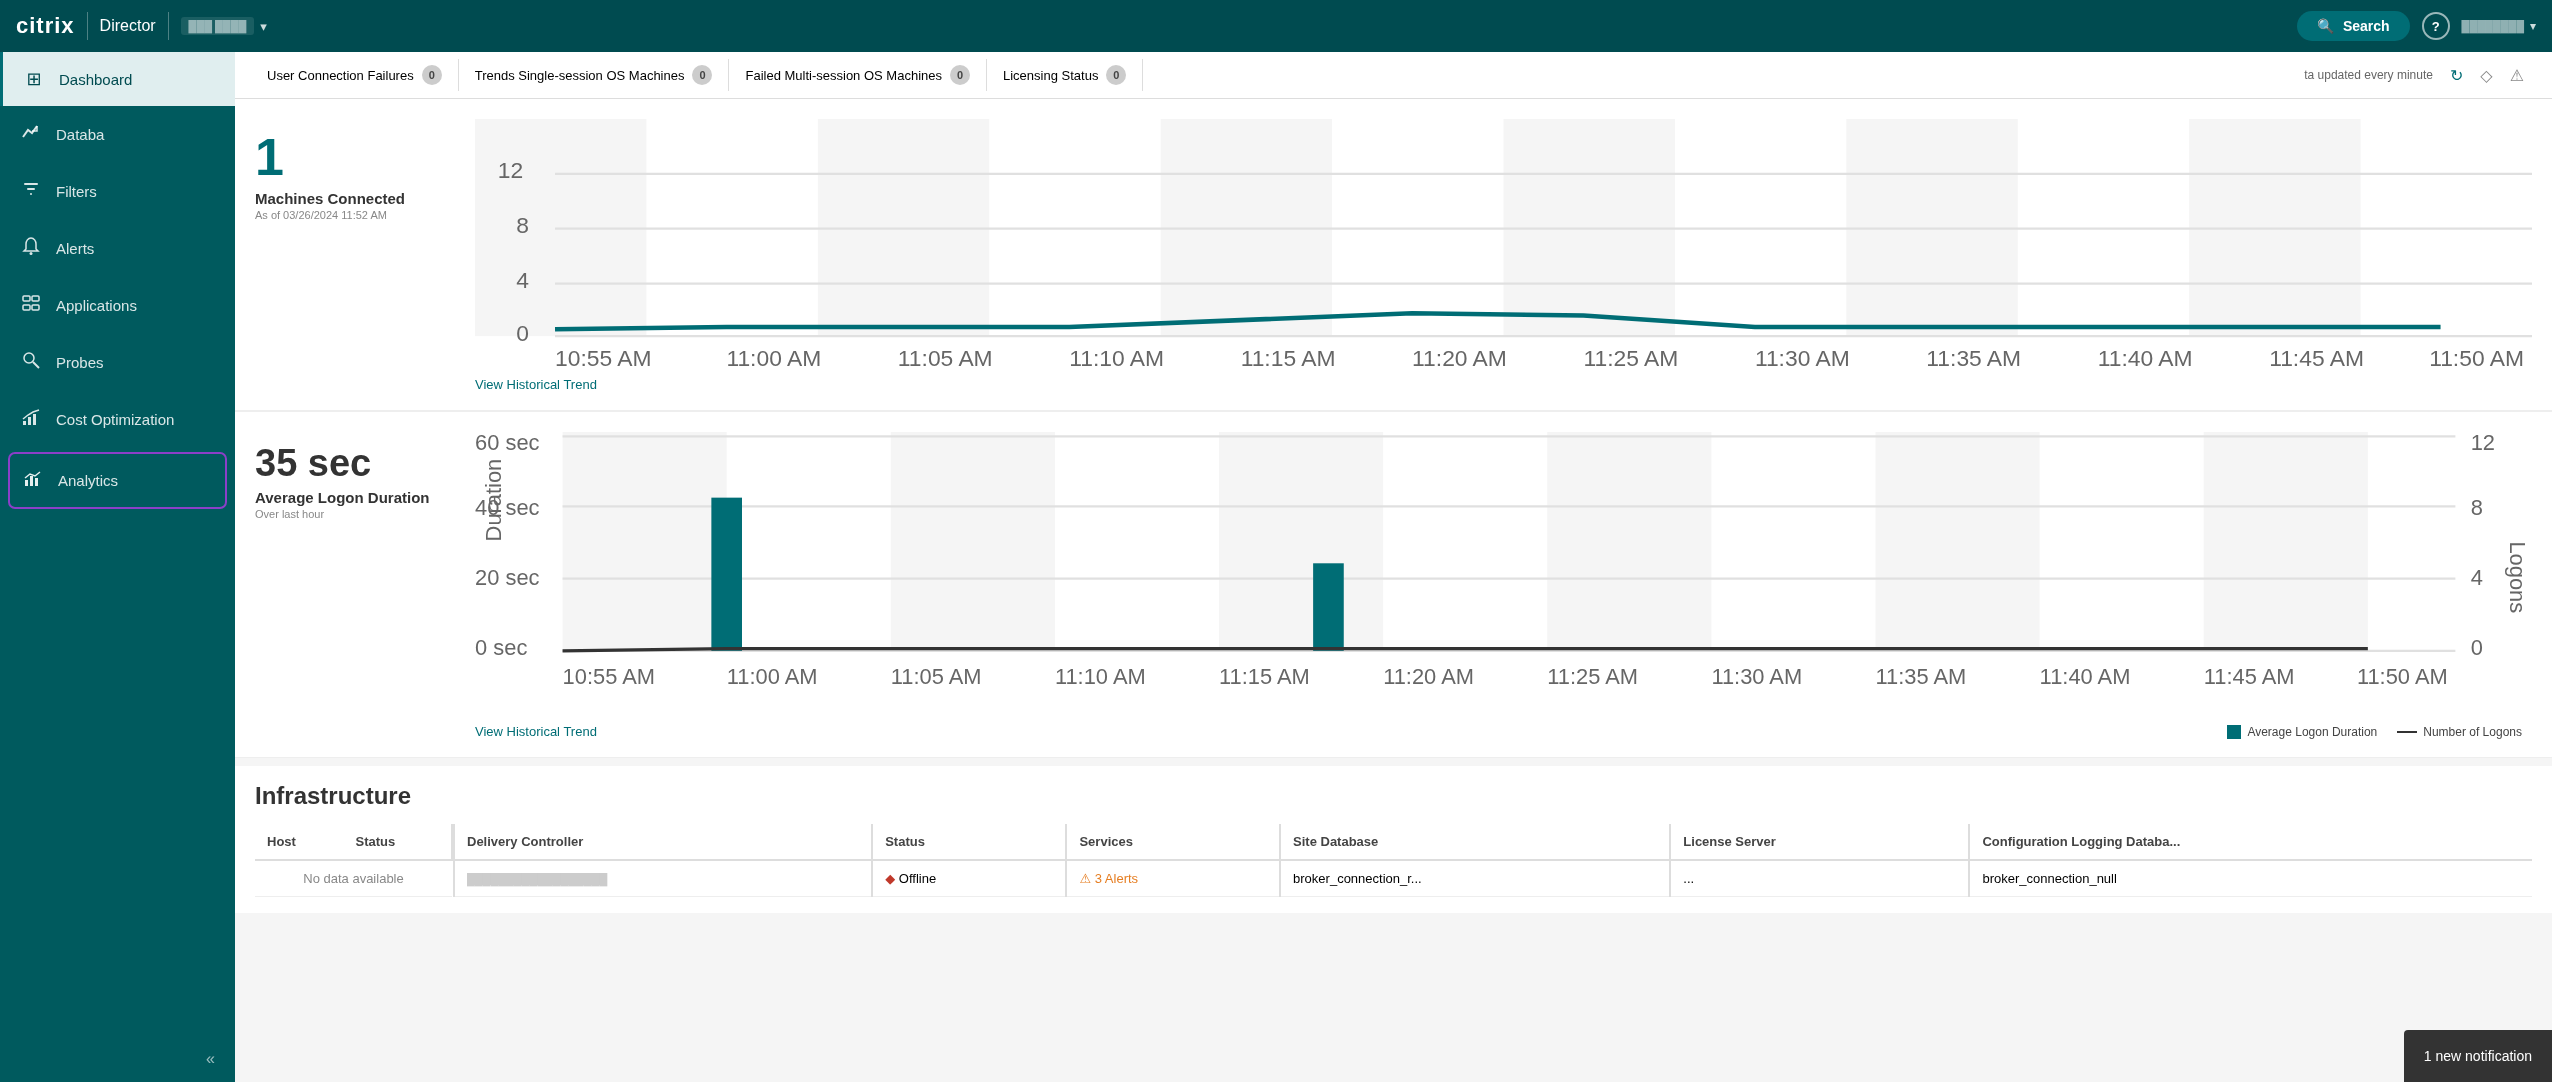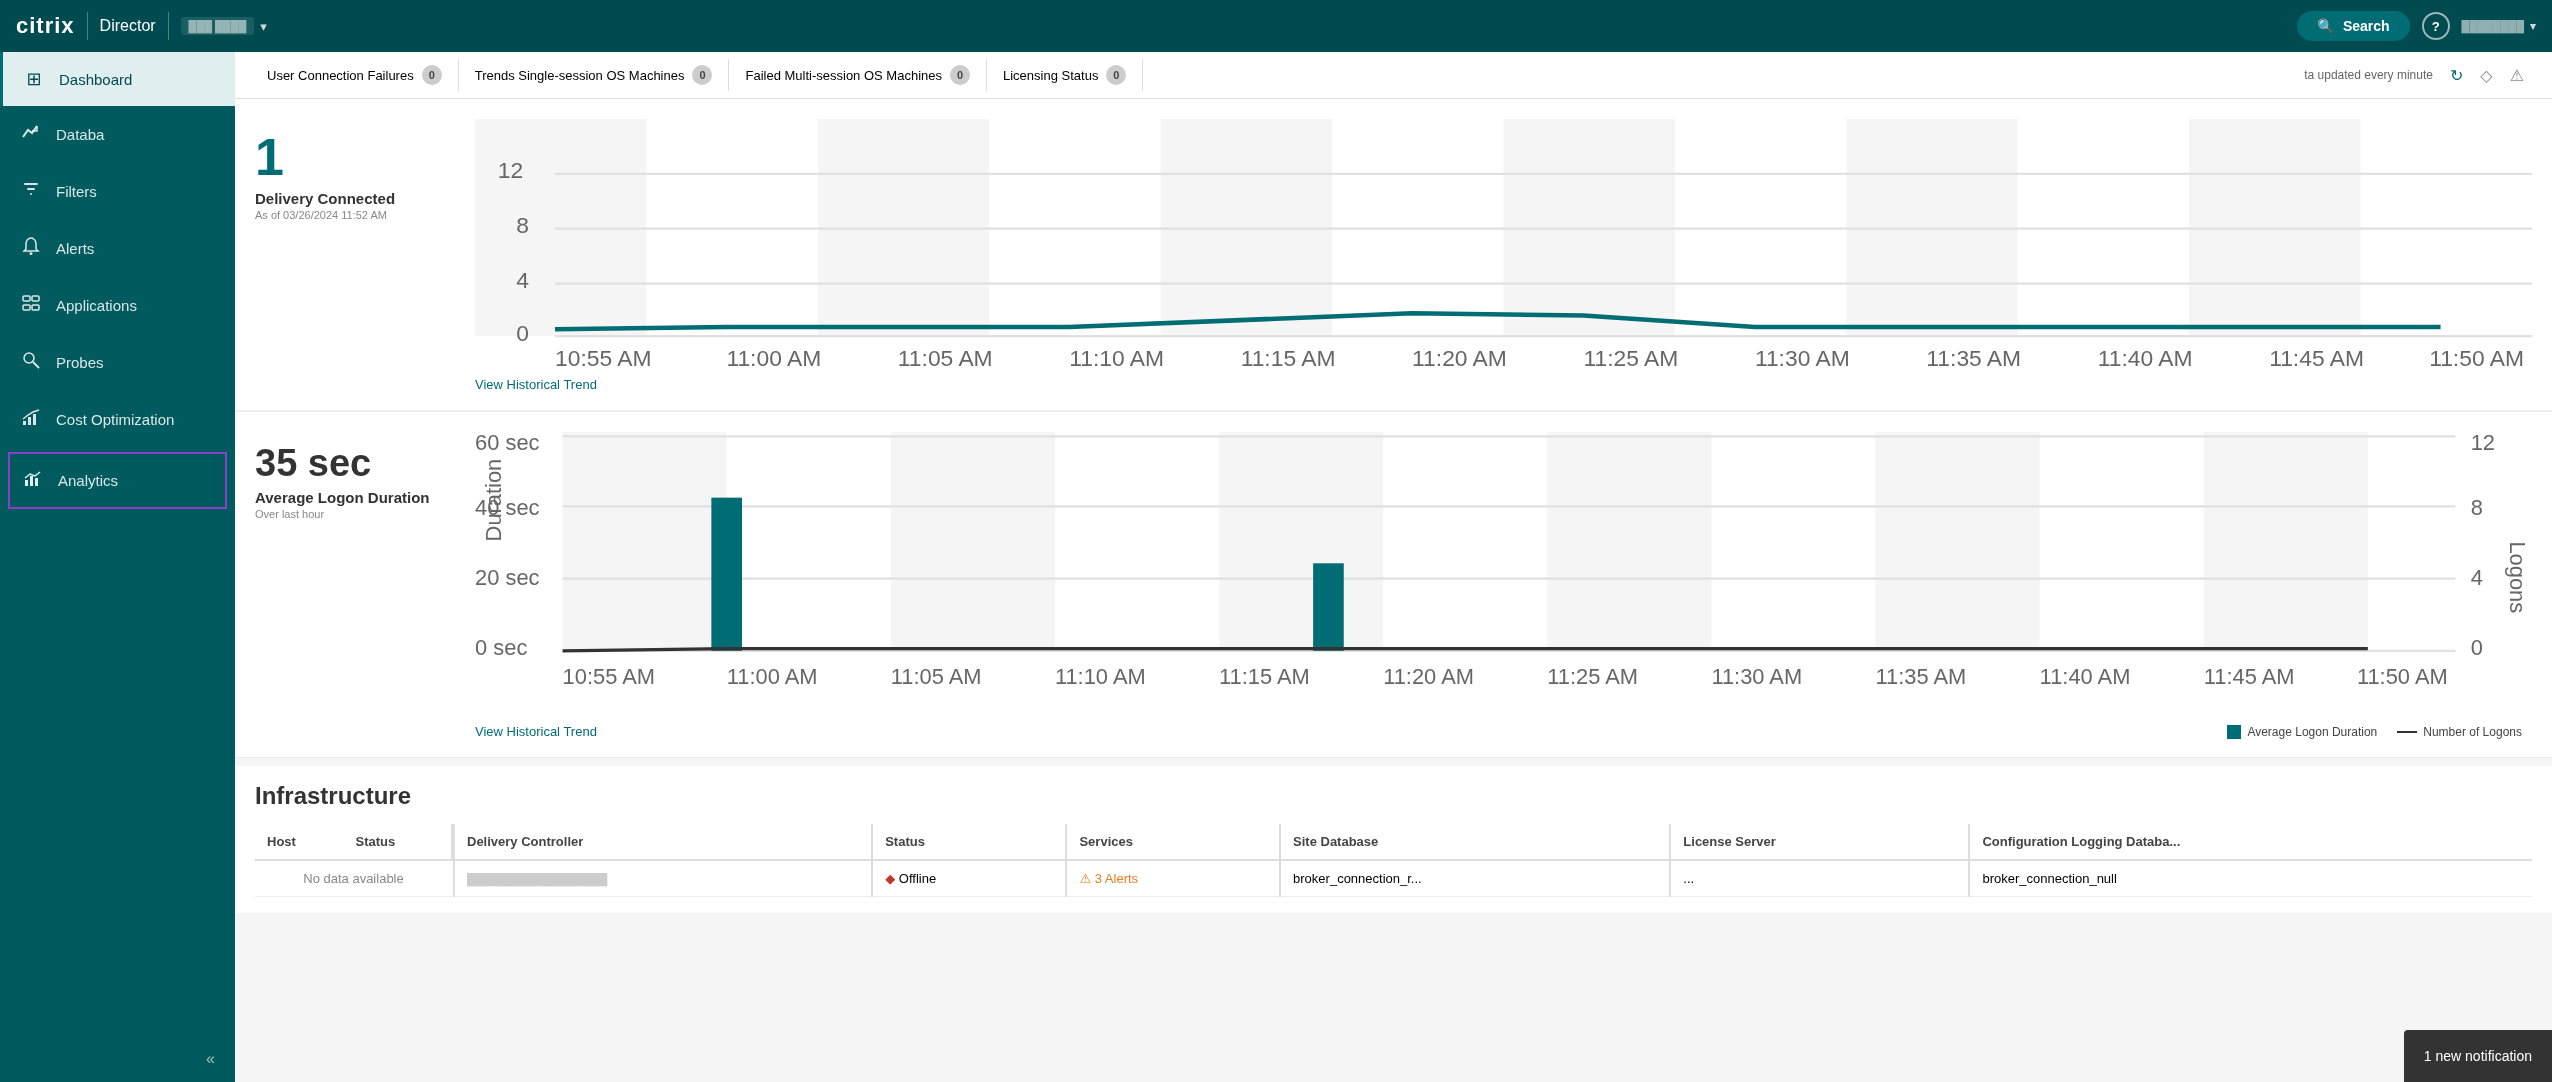--- a/index.html
+++ b/index.html
@@ -210,21 +210,21 @@
         <svg width="20" height="20" viewBox="0 0 20 20" fill="none">
             <rect x="2" y="14" width="3" height="4" fill="rgba(255,255,255,0.85)"></rect>
             <rect x="7" y="10" width="3" height="8" fill="rgba(255,255,255,0.85)"></rect>
             <rect x="12" y="7" width="3" height="11" fill="rgba(255,255,255,0.85)"></rect>
             <polyline points="2,12 7,8 12,5 18,3" stroke="rgba(255,255,255,0.85)" stroke-width="1.5" fill="none"></polyline>
           </svg>
       </span>
       <span>Cost Optimization</span>
     </div>
 
-    <div style="margin: 4px 8px; border: 2px solid #8b3fc8; border-radius: 0;">
+    <div style="margin: 4px 8px; border: 2px solid #8b3fc8; border-radius: 7px;">
       <div class="sidebar-item" style="padding: 14px 12px; margin: 0;">
         <span class="sidebar-icon">
           <svg width="20" height="20" viewBox="0 0 20 20" fill="none">
               <rect x="2" y="12" width="3" height="6" fill="rgba(255,255,255,0.9)"></rect>
               <rect x="7" y="8" width="3" height="10" fill="rgba(255,255,255,0.9)"></rect>
               <rect x="12" y="10" width="3" height="8" fill="rgba(255,255,255,0.9)"></rect>
               <polyline points="2,10 7,6 12,8 17,4" stroke="rgba(255,255,255,0.9)" stroke-width="1.5" fill="none"></polyline>
             </svg>
         </span>
         <span>Analytics</span>
@@ -262,21 +262,21 @@
         <span class="alert-icon">⚠</span>
       </div>
     </div>
 
     <div class="scroll-content">
 
       <div class="chart-panel" style="background:white;">
         <div class="chart-row">
           <div class="chart-stat">
             <div class="stat-number" style="font-size:52px;font-weight:bold;color:#006d75;">1</div>
-            <div class="stat-label">Delivery Connected</div>
+            <div class="stat-label">Machines Connected</div>
             <div class="stat-time">As of 03/26/2024 11:52 AM</div>
           </div>
           <div class="chart-area">
             <svg viewBox="0 0 900 110" class="chart-svg">
 
               <rect x="0" y="0" width="75" height="95" class="bg-shade"></rect>
               <rect x="150" y="0" width="75" height="95" class="bg-shade"></rect>
               <rect x="300" y="0" width="75" height="95" class="bg-shade"></rect>
               <rect x="450" y="0" width="75" height="95" class="bg-shade"></rect>
               <rect x="600" y="0" width="75" height="95" class="bg-shade"></rect>

